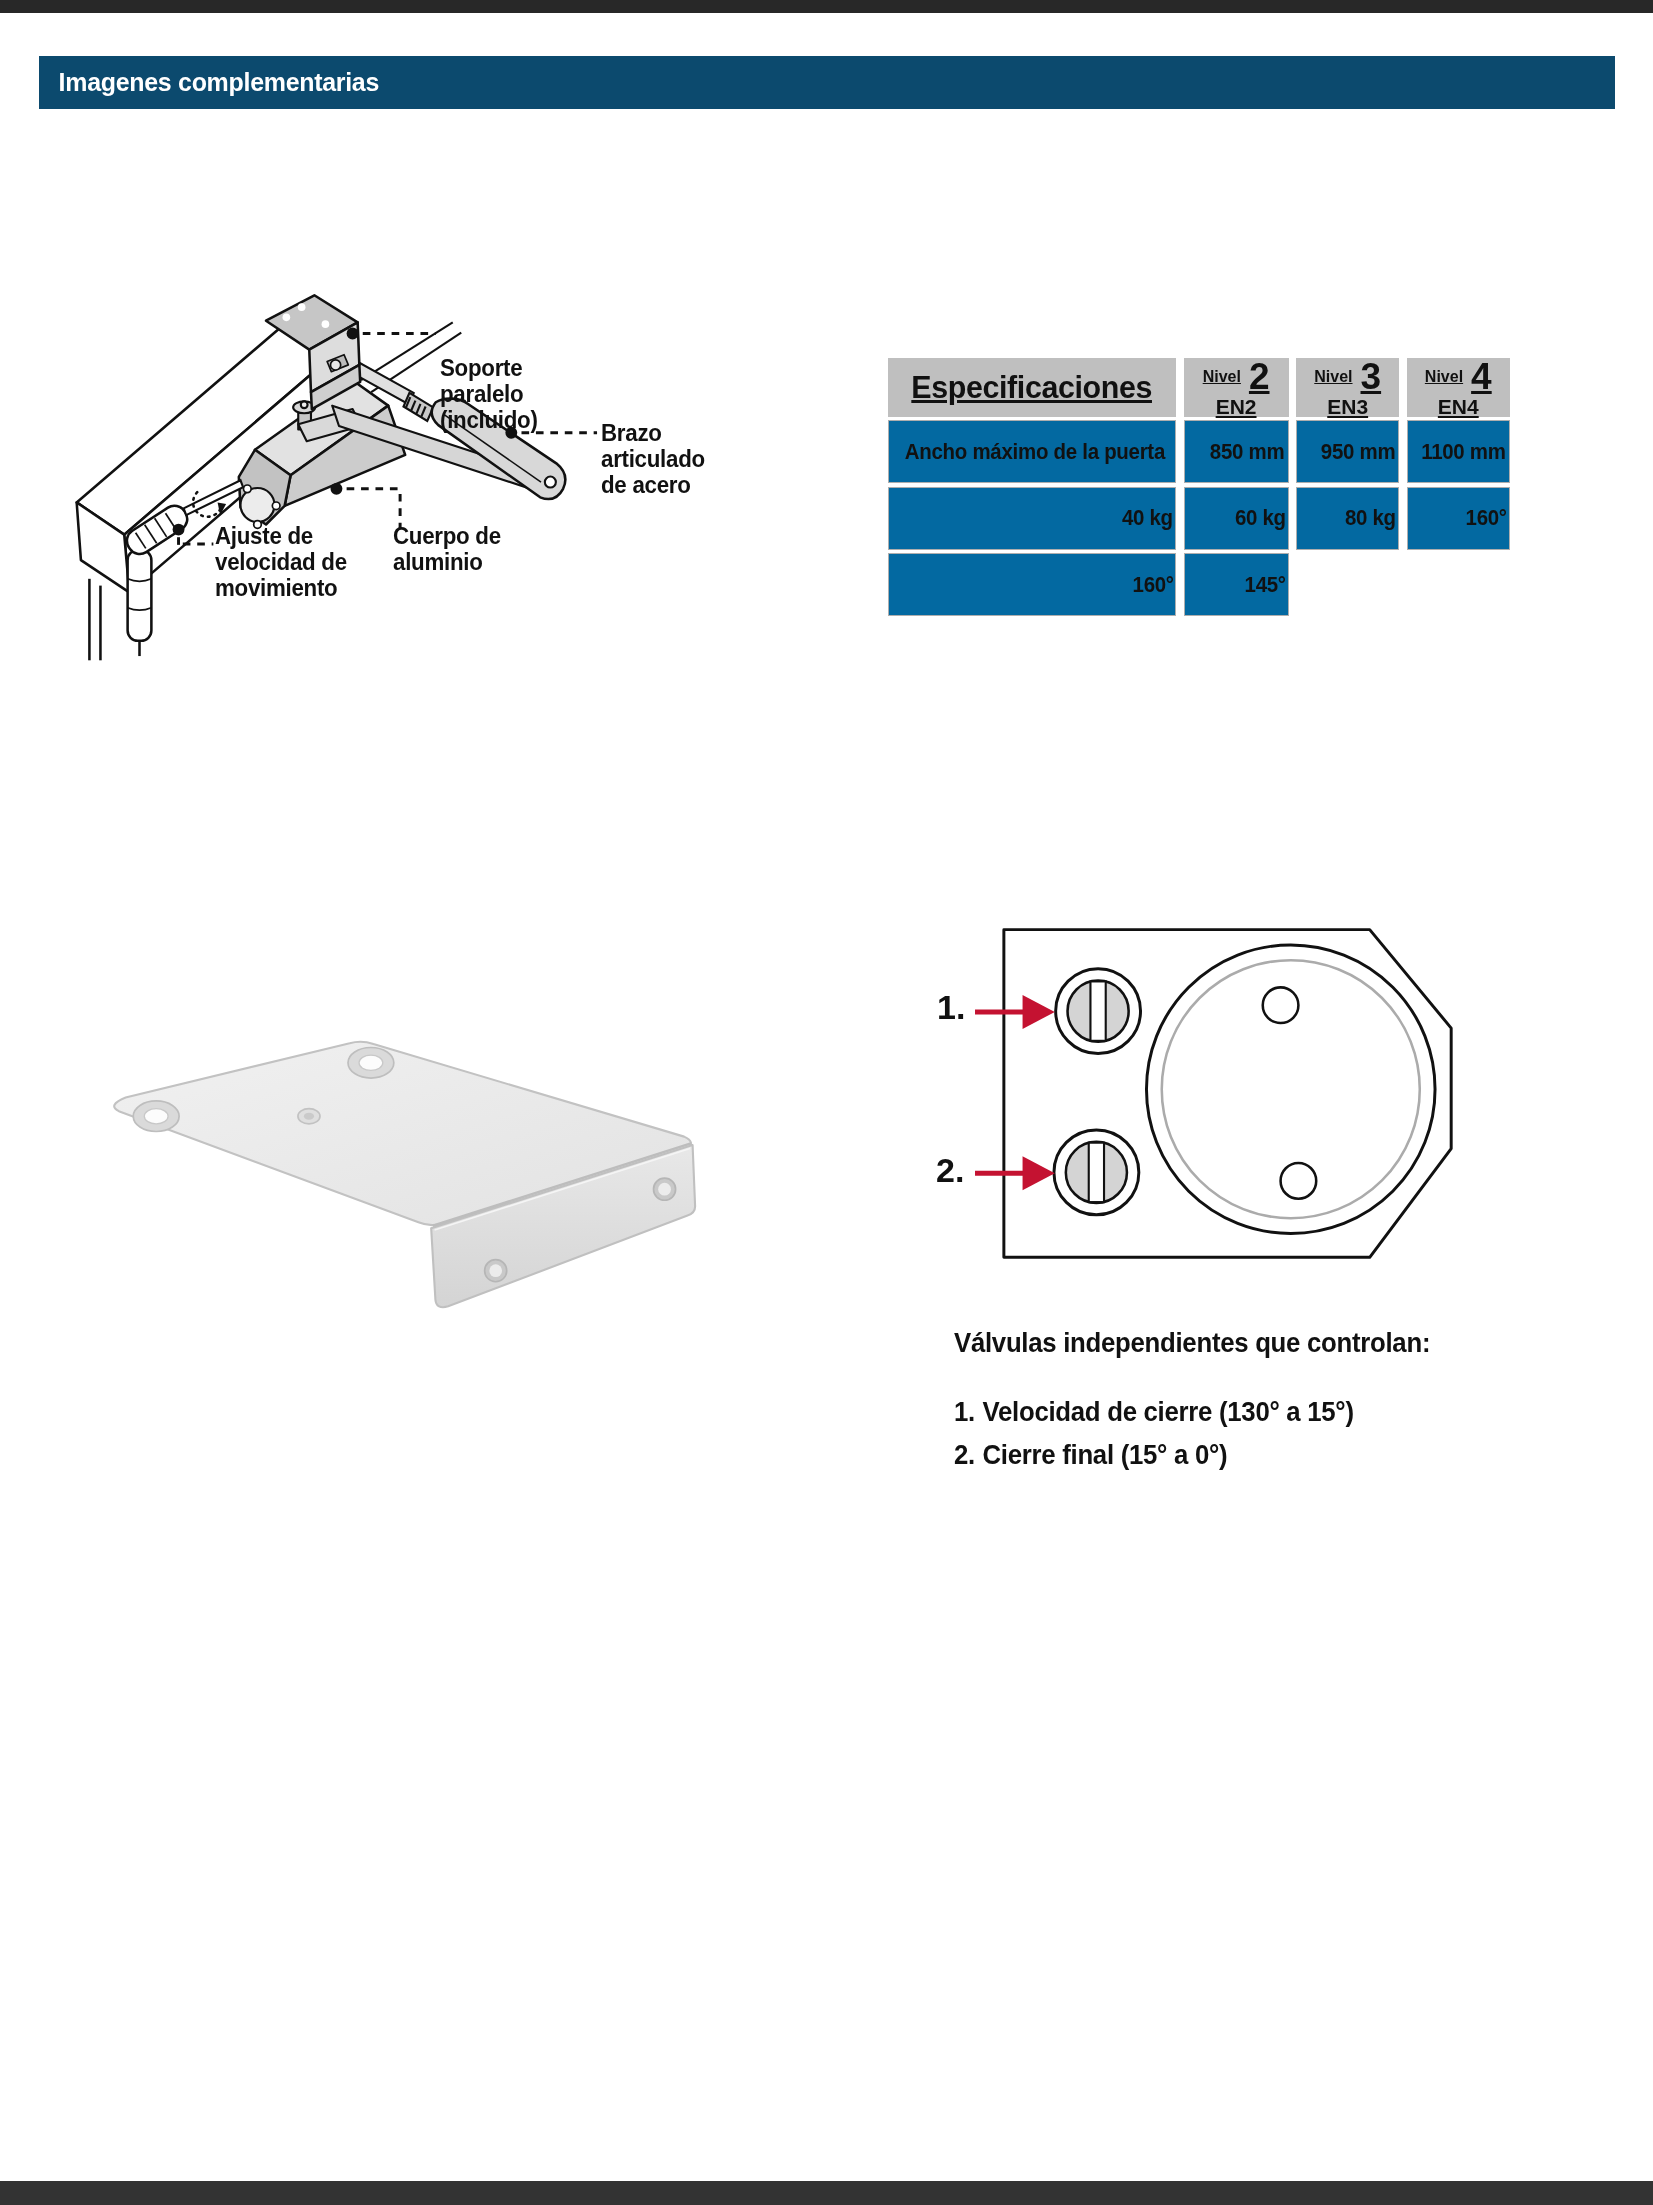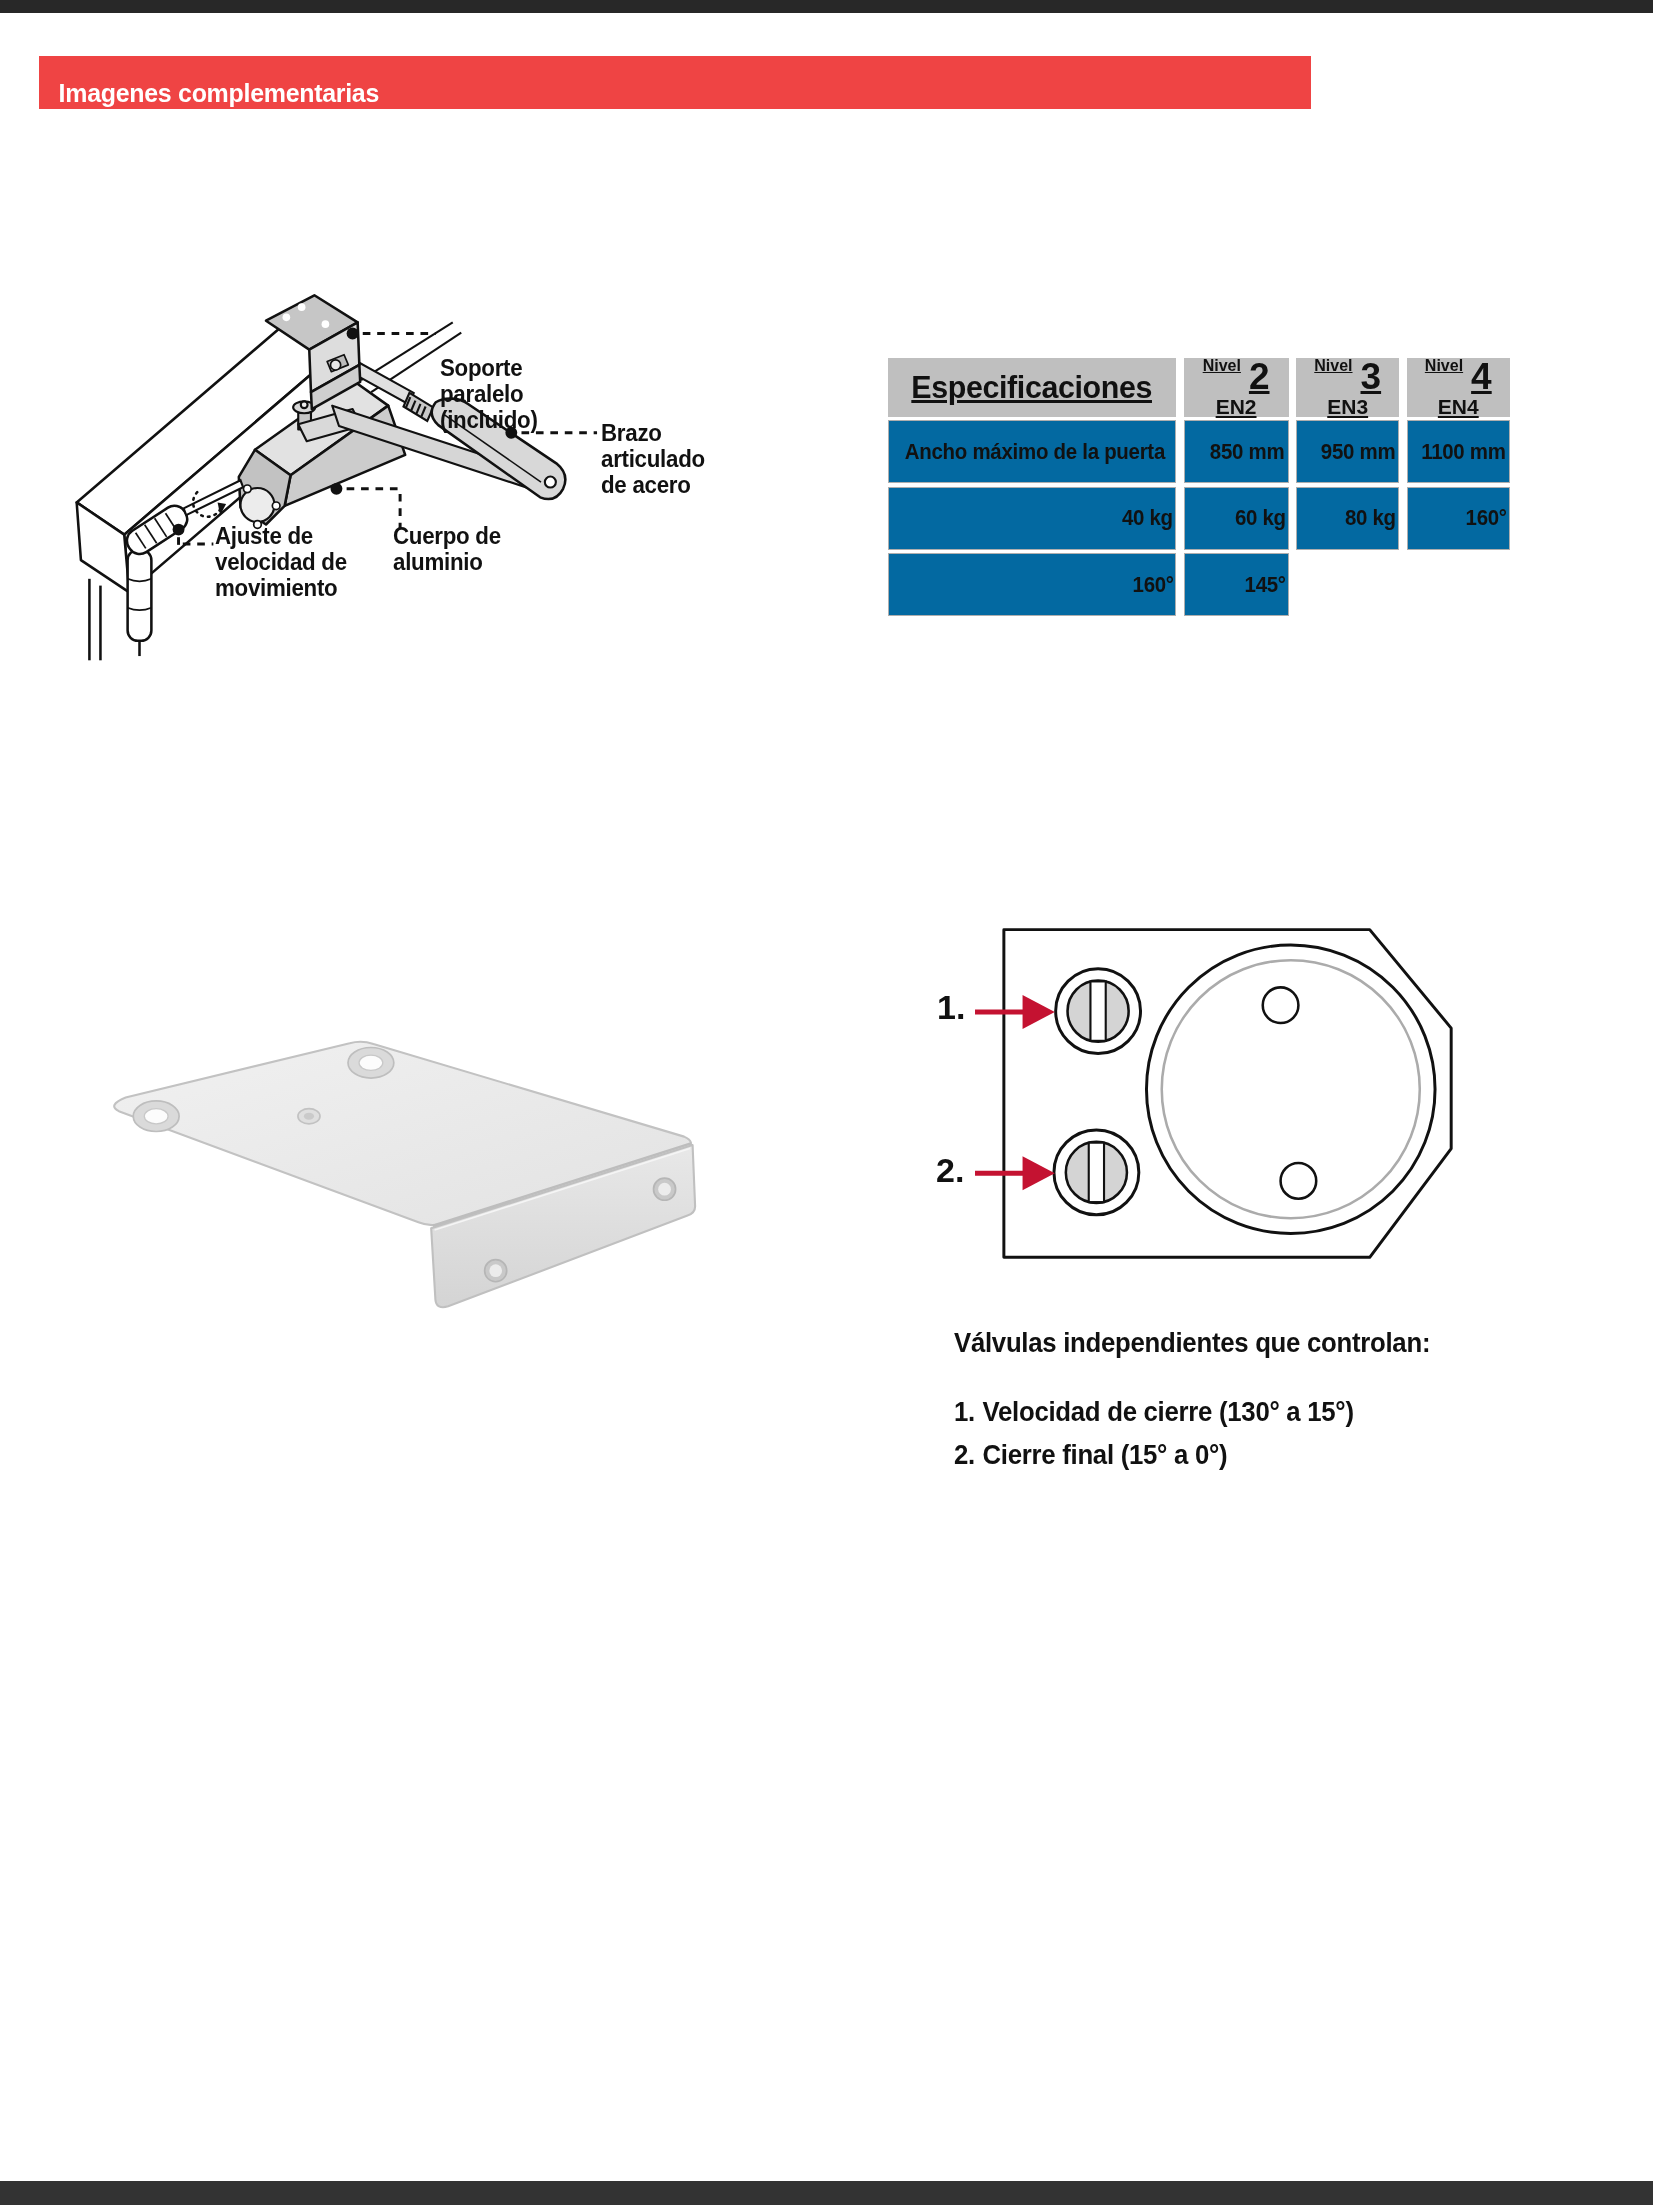--- a/index.html
+++ b/index.html
@@ -5,32 +5,32 @@
   html,body{margin:0;padding:0;}
   body{
     width:1654px;height:2205px;position:relative;background:#fff;
     font-family:"Liberation Sans",sans-serif;color:#111;overflow:hidden;
   }
   .abs{position:absolute;}
   
   .topbar{left:0;top:0;width:1654px;height:12.7px;background:#282828;}
   .bottombar{left:0;top:2181px;width:1654px;height:25px;background:#333333;}
   
-  .redbar{left:39px;top:56px;width:1272px;height:53px;background:#ef4444;display:flex;align-items:flex-end;}
+  .redbar{left:39px;top:56px;width:1576px;height:53px;background:#0c4a6e;display:flex;align-items:center;}
   .redbar .t{color:#fff;font-size:26px;font-weight:700;padding-left:20.4px;letter-spacing:-0.3px;transform:scaleX(.96);transform-origin:left center;white-space:nowrap;}
   
   .lbl{font-size:24px;line-height:26px;font-weight:700;letter-spacing:-0.3px;transform:scaleX(.93);transform-origin:left top;white-space:nowrap;}
   
   .spec{left:888px;top:358px;width:624px;display:grid;grid-template-columns:288px 105px 103px 103px;grid-template-rows:59px 63px 63px 63px;column-gap:7.6px;row-gap:3.4px;}
   .cell{display:flex;align-items:center;justify-content:center;box-sizing:border-box;}
   .th{background:#BFBFBF;text-decoration:underline;}
   .td{background:#0369a1;border:1.7px solid #AEAEAE;justify-content:flex-end;}
   .spec .title-cell span{font-size:32px;font-weight:700;letter-spacing:-0.4px;transform:scaleX(.95);white-space:nowrap;}
   .th.level{flex-direction:column;line-height:1;}
-  .nivel-line{display:flex;align-items:flex-start;gap:8px;}
+  .nivel-line{display:flex;align-items:center;gap:8px;}
   .nivel-word{font-size:16px;font-weight:700;}
   .nivel-num{font-size:37px;font-weight:700;}
   .en{font-size:21px;font-weight:700;margin-top:0.8px;}
   .rowlbl span,.val span{font-size:22px;font-weight:700;letter-spacing:-0.3px;transform:scaleX(.93);white-space:nowrap;}
   
   .vnum{font-size:34px;font-weight:700;}
   
   .vcap{left:954px;top:1327px;font-size:28px;font-weight:700;letter-spacing:-0.3px;transform:scaleX(.92);transform-origin:left top;white-space:nowrap;}
   .vlist{left:954px;top:1390px;}
   .vrow{display:flex;height:43px;align-items:center;font-size:28px;font-weight:600;letter-spacing:-0.3px;transform:scaleX(.92);transform-origin:left top;white-space:nowrap;}

